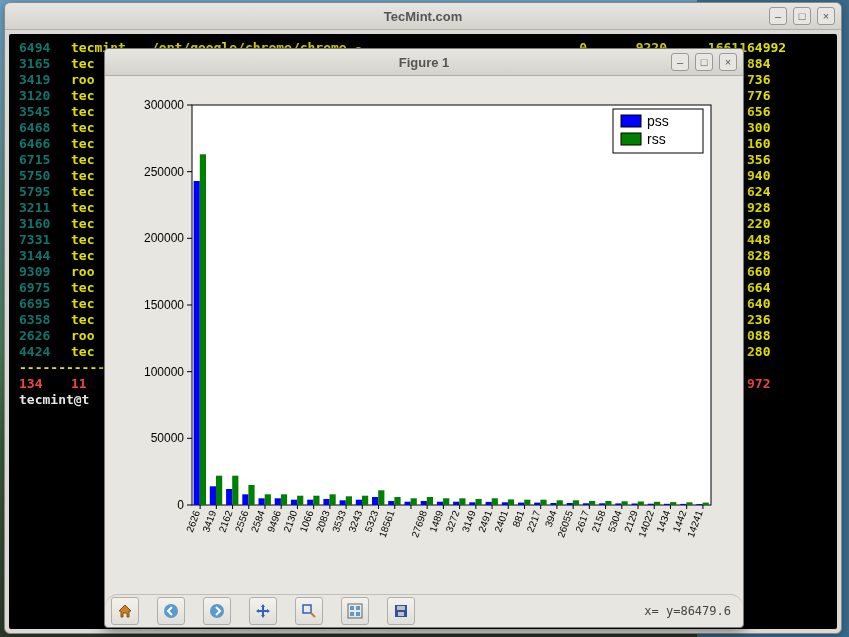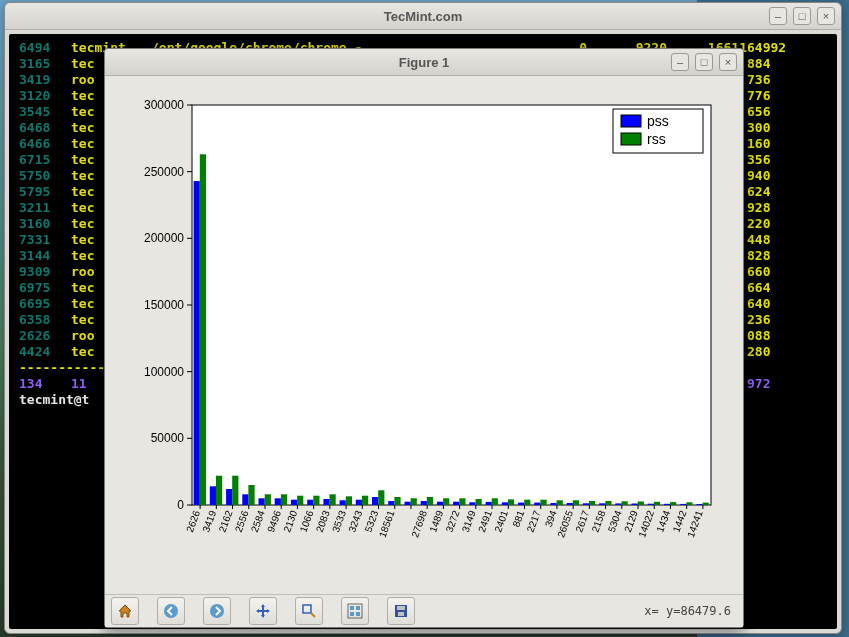--- a/index.html
+++ b/index.html
@@ -61,21 +61,21 @@
   }
   .tl { display: flex; }
   .c-pid   { width: 52px; color: #0f766e; }
   .c-user  { width: 80px; color: #e0e000; }
   .c-cmd   { flex: 1; color: #e0e000; }
   .c-n1    { width: 70px; text-align: right; color: #e0e000; }
   .c-n2    { width: 80px; text-align: right; color: #e0e000; }
   .c-n3    { width: 80px; text-align: right; color: #e0e000; }
   .c-n4    { width: 80px; text-align: left; color: #e0e000; }
   .dash-row { color: #e0e000; }
-  .sum-row span { color: #8b5cf6; }
+  .sum-row span { color: #ef4444; }
   .prompt { color: #e5e5e5; font-weight: bold; }
 
   
   .figure-window {
     position: absolute;
     left: 104px; top: 48px; width: 638px; height: 578px;
     background: #e8e6e0;
     border: 1px solid #7a7a7a;
     border-radius: 4px;
     box-shadow: 0 3px 14px rgba(0,0,0,.5);
@@ -92,21 +92,21 @@
   }
   svg.chart { background: #e8e6e0; }
 
   
   .mpl-toolbar {
     height: 32px;
     background: #e8e6e0;
     border-top: 1px solid #c0beb8;
     display: flex; align-items: center;
     padding: 0 6px; gap: 18px;
-    font-size: 12px; color: #444;
+    font-size: 12px; color: #444; border-radius: 13px;
   }
   .tb-btn {
     width: 26px; height: 26px;
     border: 1px solid #b0aea8;
     border-radius: 3px;
     background: linear-gradient(#f4f2ec,#e0ded8);
     display: flex; align-items: center; justify-content: center;
     cursor: pointer;
   }
   .mpl-toolbar .spacer { flex: 1; }

